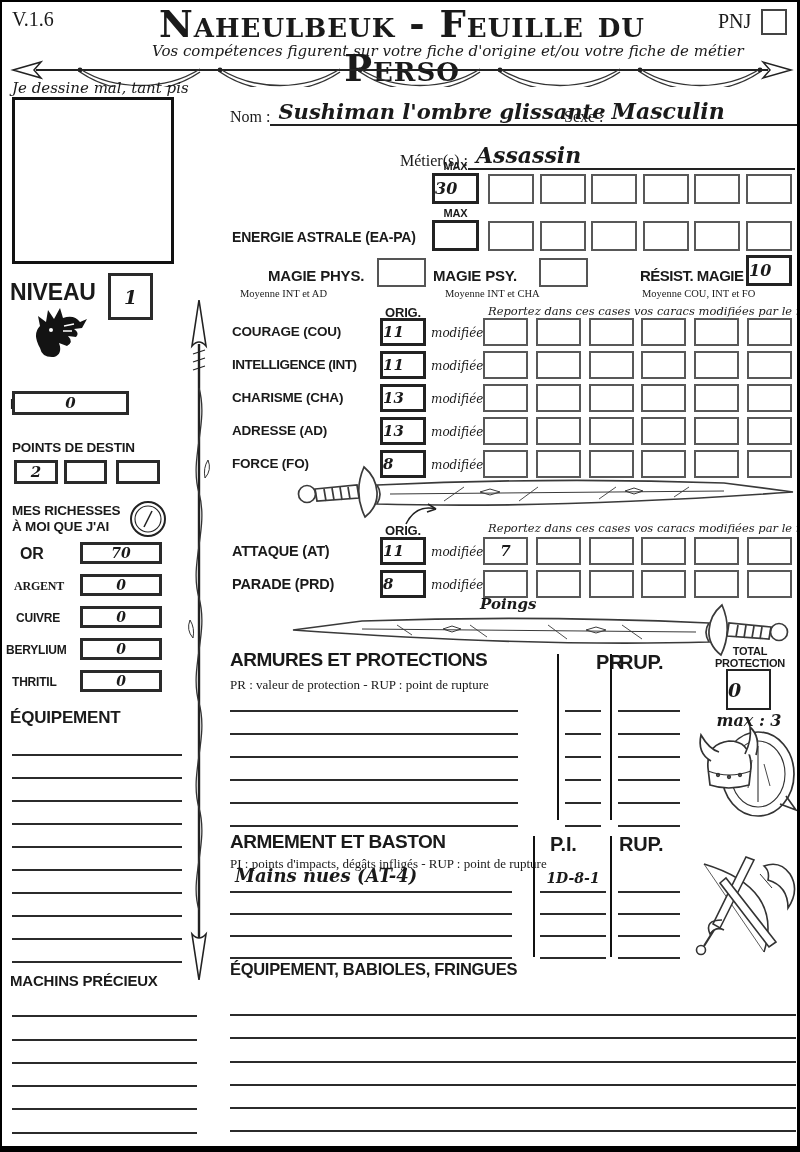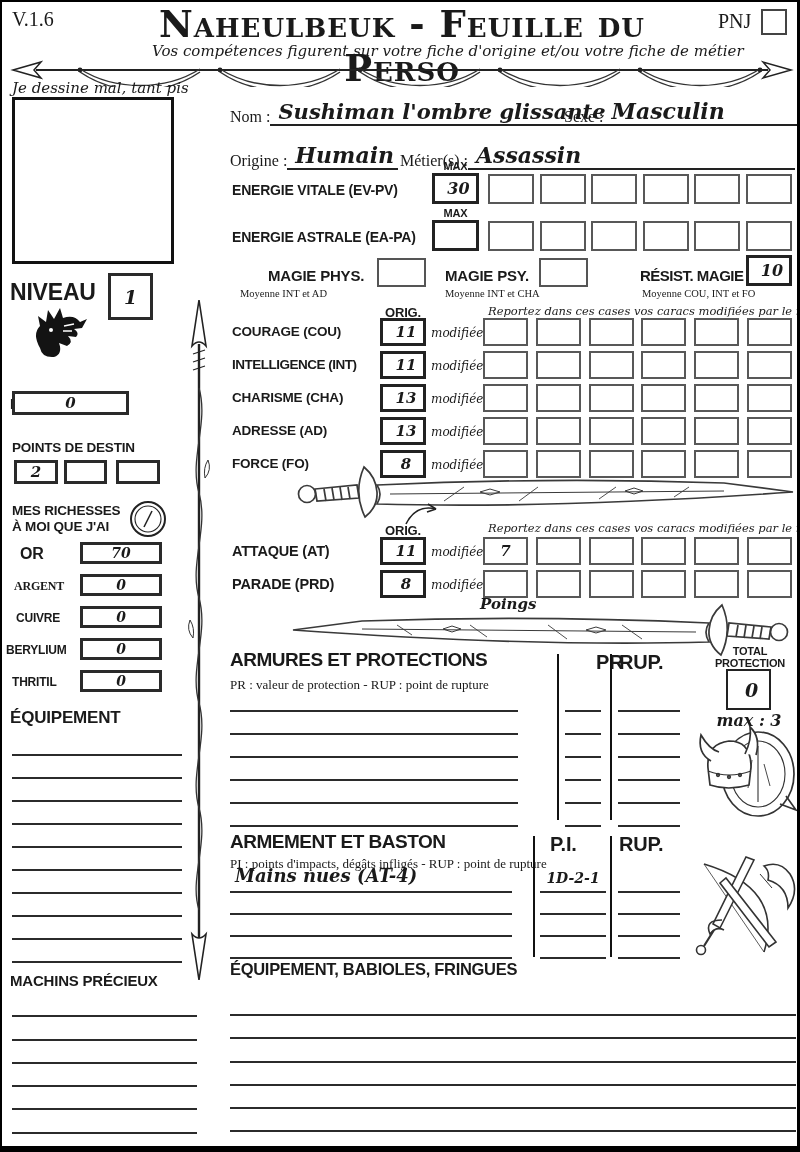--- a/index.html
+++ b/index.html
@@ -8,21 +8,21 @@
         box-sizing:border-box;overflow:hidden;color:#1a1a1a;}
   .abs{position:absolute;}
   .blk{font-family:"Liberation Sans","DejaVu Sans",sans-serif;font-weight:700;letter-spacing:-0.2px;white-space:nowrap;}
   .cal{font-family:Liberation Serif, serif;white-space:nowrap;}
   .cali{font-family:"DejaVu Serif","Liberation Serif",serif;font-style:italic;white-space:nowrap;}
   .hand{font-family:"DejaVu Serif","Liberation Serif",serif;font-style:italic;font-weight:700;white-space:nowrap;}
   .title{font-family:"DejaVu Serif","Liberation Serif",serif;font-weight:700;font-variant:small-caps;letter-spacing:1px;}
   .bx{width:45px;height:28px;border:2.5px solid #585858;box-sizing:border-box;background:#fff;}
   .bxe{width:46px;height:30px;}
   .obx{width:46px;height:28px;border:3px solid #222;box-sizing:border-box;background:#fff;
-       display:flex;align-items:center;justify-content:center;padding-left:6px;}
+       display:flex;align-items:center;justify-content:flex-start;}
   .vbox{border:3px solid #2a2a2a;box-sizing:border-box;background:#fff;display:flex;align-items:center;justify-content:center;}
   .boxrow{position:absolute;display:flex;justify-content:space-between;}
   .linegroup{position:absolute;}
   .ln{border-bottom:2px solid #2b2b2b;}
   .vrule{position:absolute;border-left:2.5px solid #111;}
   .underfield{display:flex;align-items:flex-end;}
   .underfield .uval{flex:1;border-bottom:2px solid #222;text-align:left;padding:0 4px 0 8px;}
   svg{display:block;}
 </style>
 </head>
@@ -63,30 +63,25 @@
   <div class="abs" style="left:10px;top:95px;width:162px;height:167px;border:3px solid #111;box-sizing:border-box;"></div>
 
   <div class="abs underfield" style="left:228px;top:92px;width:318px;height:32px;">
     <span class="cal" style="font-size:16px;">Nom :</span>
     <span class="uval hand" style="font-size:21px;">Sushiman l'ombre glissante</span>
   </div>
   <div class="abs underfield" style="left:552px;top:92px;width:241px;height:32px;margin-left:10px;">
     <span class="cal" style="font-size:16px;">Sexe :</span>
     <span class="uval hand" style="font-size:22px;">Masculin</span>
   </div>
-  <div class="abs underfield" style="left:228px;top:136px;width:164px;height:32px;">
-    <span class="cal" style="font-size:16px;">Origine :</span>
-    <span class="uval hand" style="font-size:22px;">Humain</span>
-  </div>
   <div class="abs underfield" style="left:398px;top:136px;width:395px;height:32px;">
     <span class="cal" style="font-size:16px;">Métier(s) :</span>
     <span class="uval hand" style="font-size:22px;">Assassin</span>
   </div>
 
-  <div class="abs blk" style="left:230px;top:174px;font-size:14px;line-height:28px;">ENERGIE VITALE (EV-PV)</div>
   <div class="abs blk" style="left:430px;top:158px;width:47px;text-align:center;font-size:11px;">MAX</div>
   <div class="abs obx" style="left:430px;top:171px;width:47px;height:31px;">
     <span class="hand" style="font-size:16px;">30</span>
   </div>
   <div class="boxrow" style="left:486px;top:172px;width:304px;">
       <div class="bx bxe"></div>
       <div class="bx bxe"></div>
       <div class="bx bxe"></div>
       <div class="bx bxe"></div>
       <div class="bx bxe"></div>
@@ -106,21 +101,21 @@
       <div class="bx bxe"></div>
       <div class="bx bxe"></div>
     </div>
 
   <div class="abs blk" style="left:266px;top:260px;font-size:15px;line-height:28px;">MAGIE PHYS.</div>
   <div class="abs obx" style="left:375px;top:256px;width:49px;height:29px;border-width:2.5px;border-color:#555;">
     <span class="hand" style="font-size:15px;"></span>
   </div>
   <div class="abs cal" style="left:238px;top:286px;font-size:10.5px;">Moyenne INT et AD</div>
 
-  <div class="abs blk" style="left:443px;top:260px;font-size:15px;line-height:28px;">MAGIE PSY.</div>
+  <div class="abs blk" style="left:431px;top:260px;font-size:15px;line-height:28px;">MAGIE PSY.</div>
   <div class="abs obx" style="left:537px;top:256px;width:49px;height:29px;border-width:2.5px;border-color:#555;">
     <span class="hand" style="font-size:15px;"></span>
   </div>
   <div class="abs cal" style="left:443px;top:286px;font-size:10.5px;">Moyenne INT et CHA</div>
 
   <div class="abs blk" style="left:638px;top:260px;font-size:15px;line-height:28px;letter-spacing:-0.5px;">RÉSIST. MAGIE</div>
   <div class="abs obx" style="left:744px;top:253px;width:46px;height:31px;">
     <span class="hand" style="font-size:16px;">10</span>
   </div>
   <div class="abs cal" style="left:640px;top:286px;font-size:10.5px;">Moyenne COU, INT et FO</div>
@@ -320,21 +315,21 @@
   </div>
 
   <div class="abs cal" style="left:228px;top:854px;font-size:13px;">PI : points d'impacts, dégâts infligés - RUP : point de rupture</div>
   <div class="abs blk" style="left:228px;top:829px;font-size:19px;letter-spacing:-0.5px;">ARMEMENT ET BASTON</div>
   <div class="abs blk" style="left:548px;top:831px;font-size:20px;">P.I.</div>
   <div class="abs blk" style="left:617px;top:831px;font-size:20px;">RUP.</div>
   <div class="vrule" style="left:531px;top:834px;height:121px;"></div>
   <div class="vrule" style="left:608px;top:834px;height:121px;"></div>
 
   <div class="abs hand" style="left:233px;top:863px;font-size:18px;">Mains nues (AT-4)</div>
-  <div class="abs hand" style="left:536px;top:868px;width:70px;text-align:center;font-size:14px;">1D-2-1</div>
+  <div class="abs hand" style="left:536px;top:868px;width:70px;text-align:center;font-size:14px;">1D-8-1</div>
   <div class="linegroup" style="left:228px;top:869px;width:282px;">
       <div class="ln" style="height: 20px;"></div>
       <div class="ln" style="height: 20px;"></div>
       <div class="ln" style="height: 20px;"></div>
       <div class="ln" style="height: 20px;"></div>
     </div>
   <div class="linegroup" style="left:538px;top:869px;width:66px;">
       <div class="ln" style="height: 20px;"></div>
       <div class="ln" style="height: 20px;"></div>
       <div class="ln" style="height: 20px;"></div>

